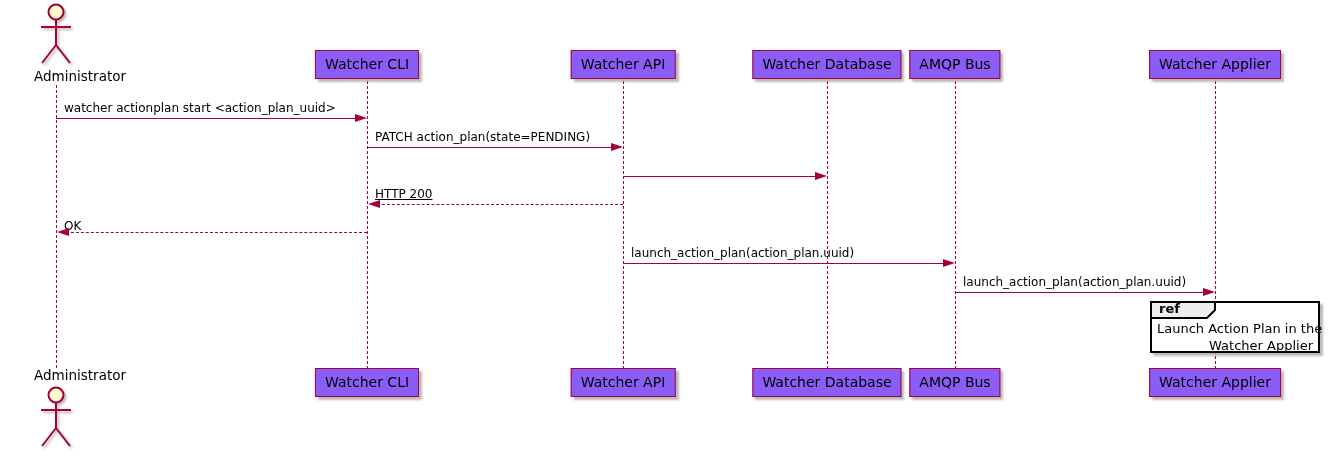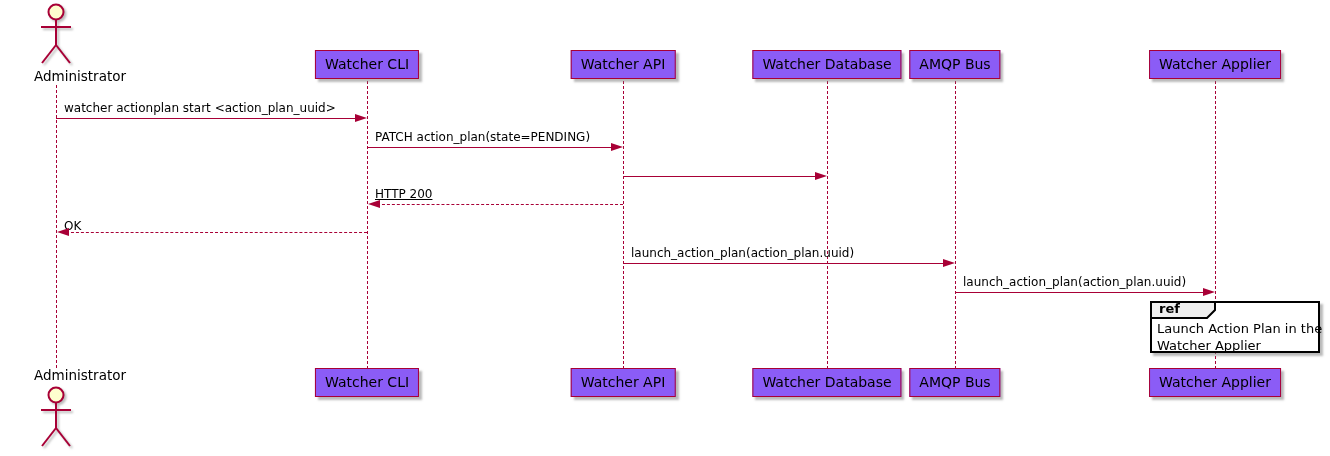--- a/index.html
+++ b/index.html
@@ -87,20 +87,21 @@
     line-height: 16px;
   }
   .ref-body {
     position: absolute;
     top: 16px; left: 0; right: 0;
     padding: 1px 5px;
     font-size: 13px;
     color: #000;
     line-height: 17px;
     white-space: nowrap;
+    text-align: right;
   }
 </style>
 </head>
 <body>
 
 <div id="stage">
 
   <div class="ref-box" style="left: 1150px; top: 301px; width: 170px; height: 52px;">
     <div class="ref-tab">
       <svg width="66" height="18" viewBox="0 0 66 18">

